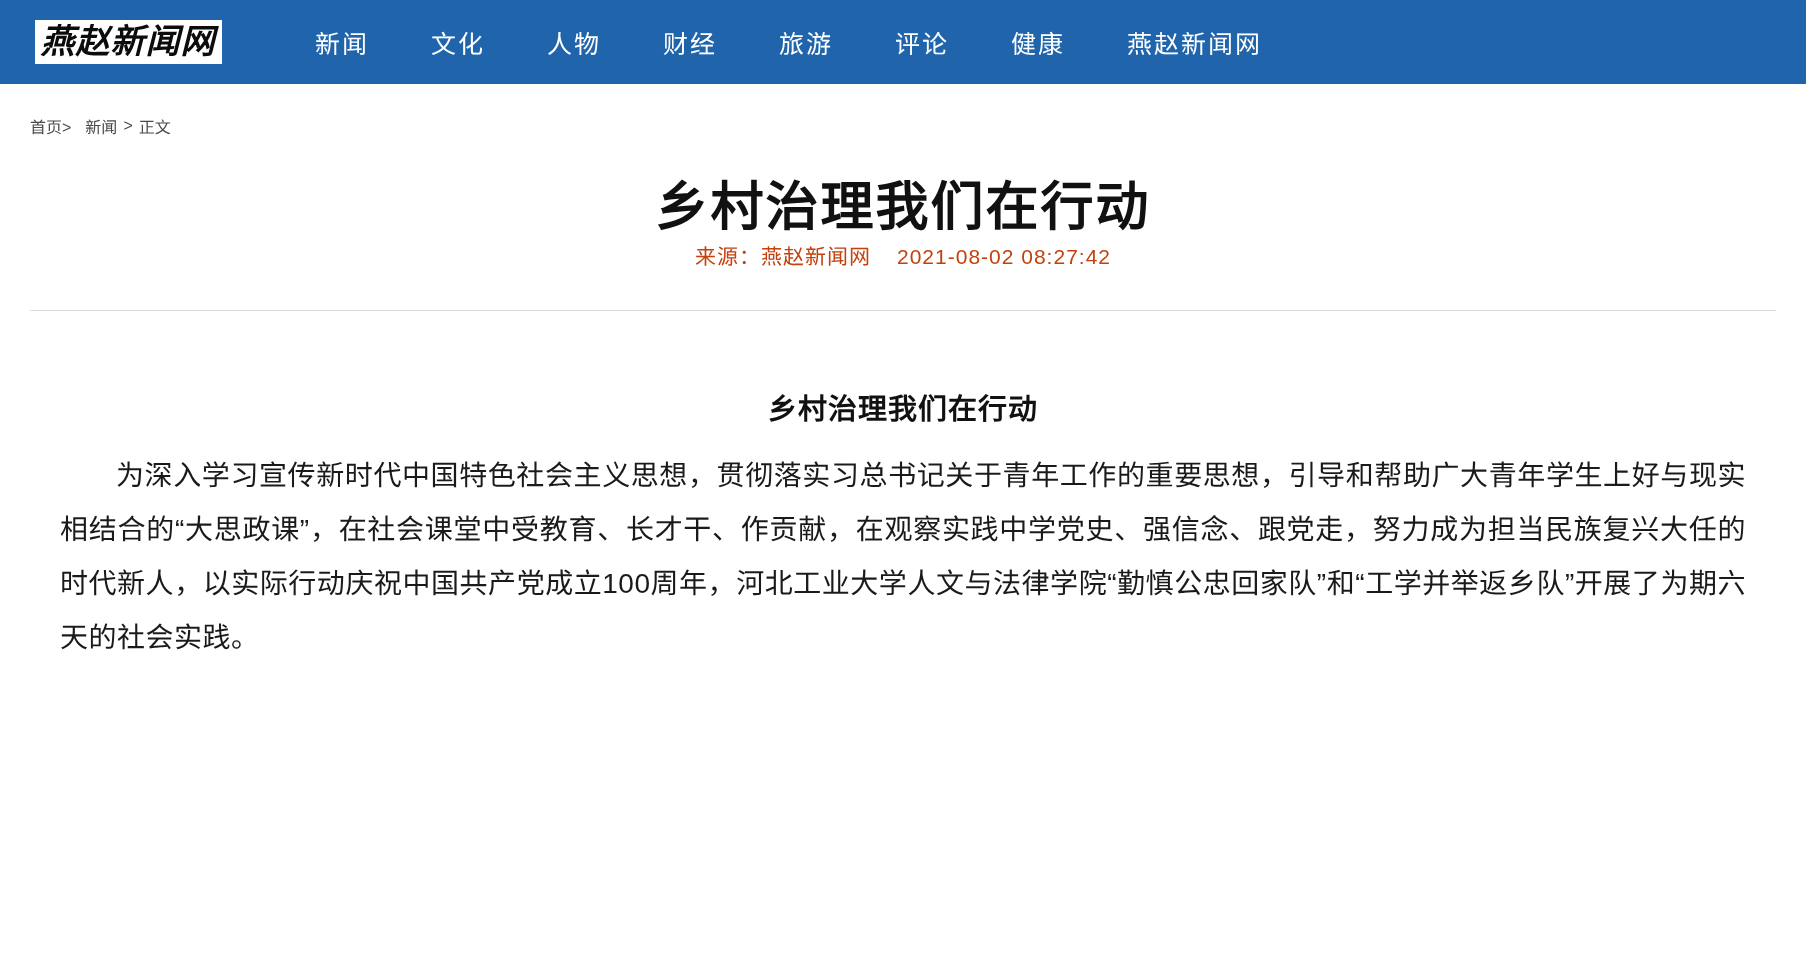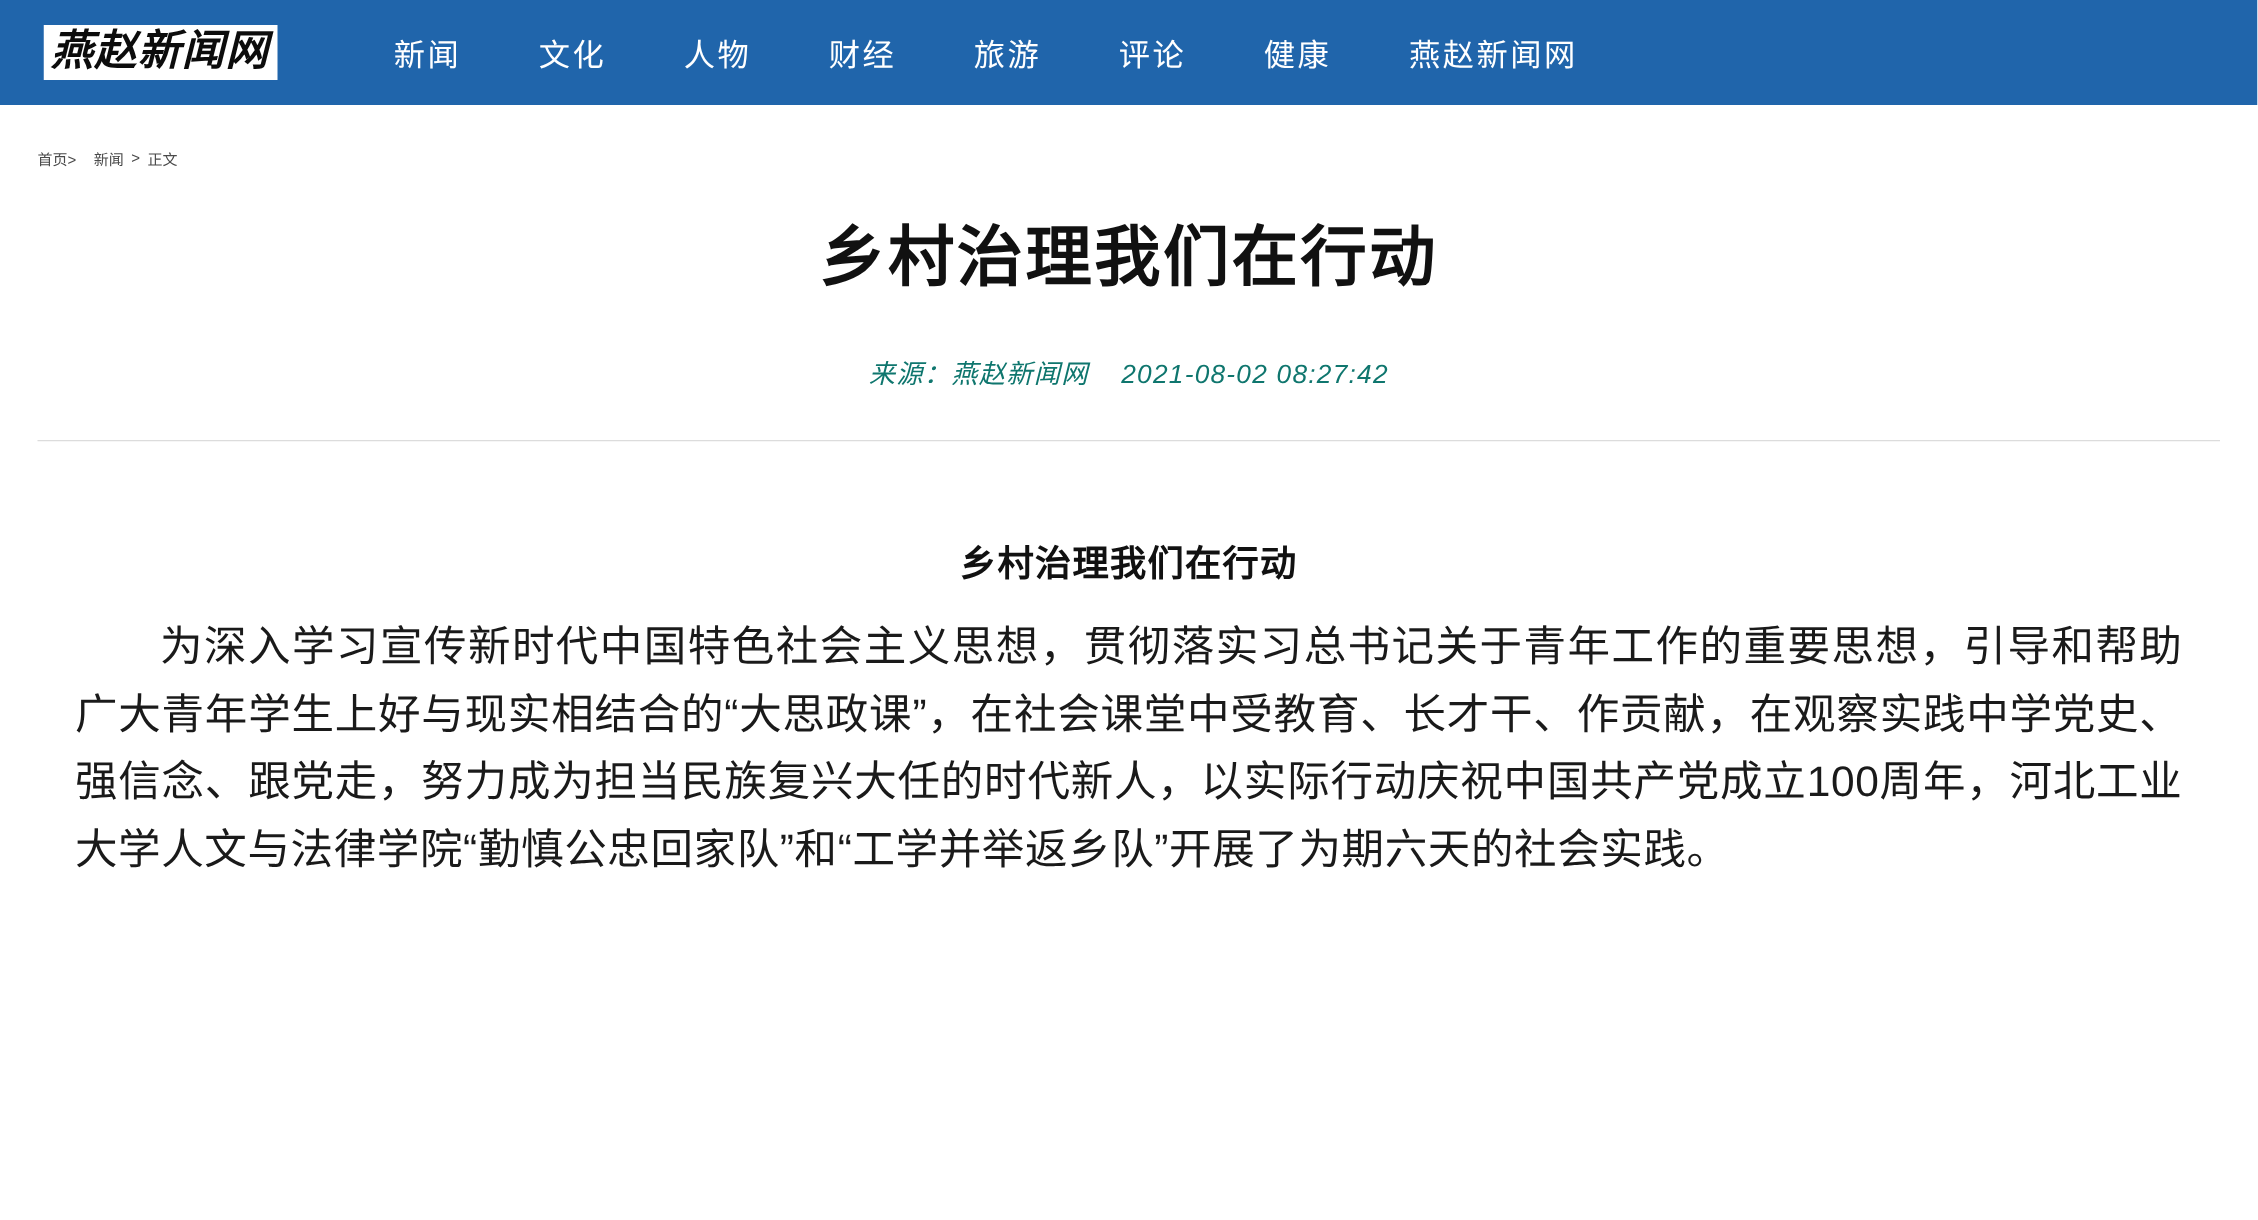--- a/index.html
+++ b/index.html
@@ -57,21 +57,21 @@
     font-size: 25px;
     text-decoration: none;
     letter-spacing: 2px;
     white-space: nowrap;
     cursor: pointer;
   }
 
   
   .breadcrumb {
     padding: 28px 0 0 30px;
-    font-size: 12px;
+    font-size: 16px;
     color: #4a4a4a;
     display: flex;
     align-items: center;
     height: 56px;
   }
   .breadcrumb a {
     color: #4a4a4a;
     text-decoration: none;
     cursor: pointer;
   }
@@ -87,25 +87,23 @@
   }
   .article-title {
     font-size: 53px;
     font-weight: bold;
     color: #111111;
     letter-spacing: 2px;
     margin: 0;
     line-height: 1.25;
   }
   .meta {
-    margin-top: 42px;
     font-size: 21px;
-    color: #0f766e;
+    color: #c2410c;
     letter-spacing: 1px;
-    font-style: italic;
   }
   .meta .meta-sep { display: inline-block; width: 26px; }
 
   .divider {
     border: none;
     border-top: 1px solid #dcdcdc;
     margin: 40px 30px 0 30px;
   }
 
   
@@ -115,21 +113,21 @@
   }
   .body-title {
     text-align: center;
     font-size: 29px;
     font-weight: bold;
     color: #111111;
     margin: 74px 0 0 0;
     letter-spacing: 1px;
   }
   .para {
-    font-size: 34px;
+    font-size: 28px;
     line-height: 54px;
     color: #1a1a1a;
     margin: 22px 0 0 0;
     text-indent: 2em;
     text-align: justify;
     letter-spacing: 0.5px;
   }
 </style>
 </head>
 <body>

